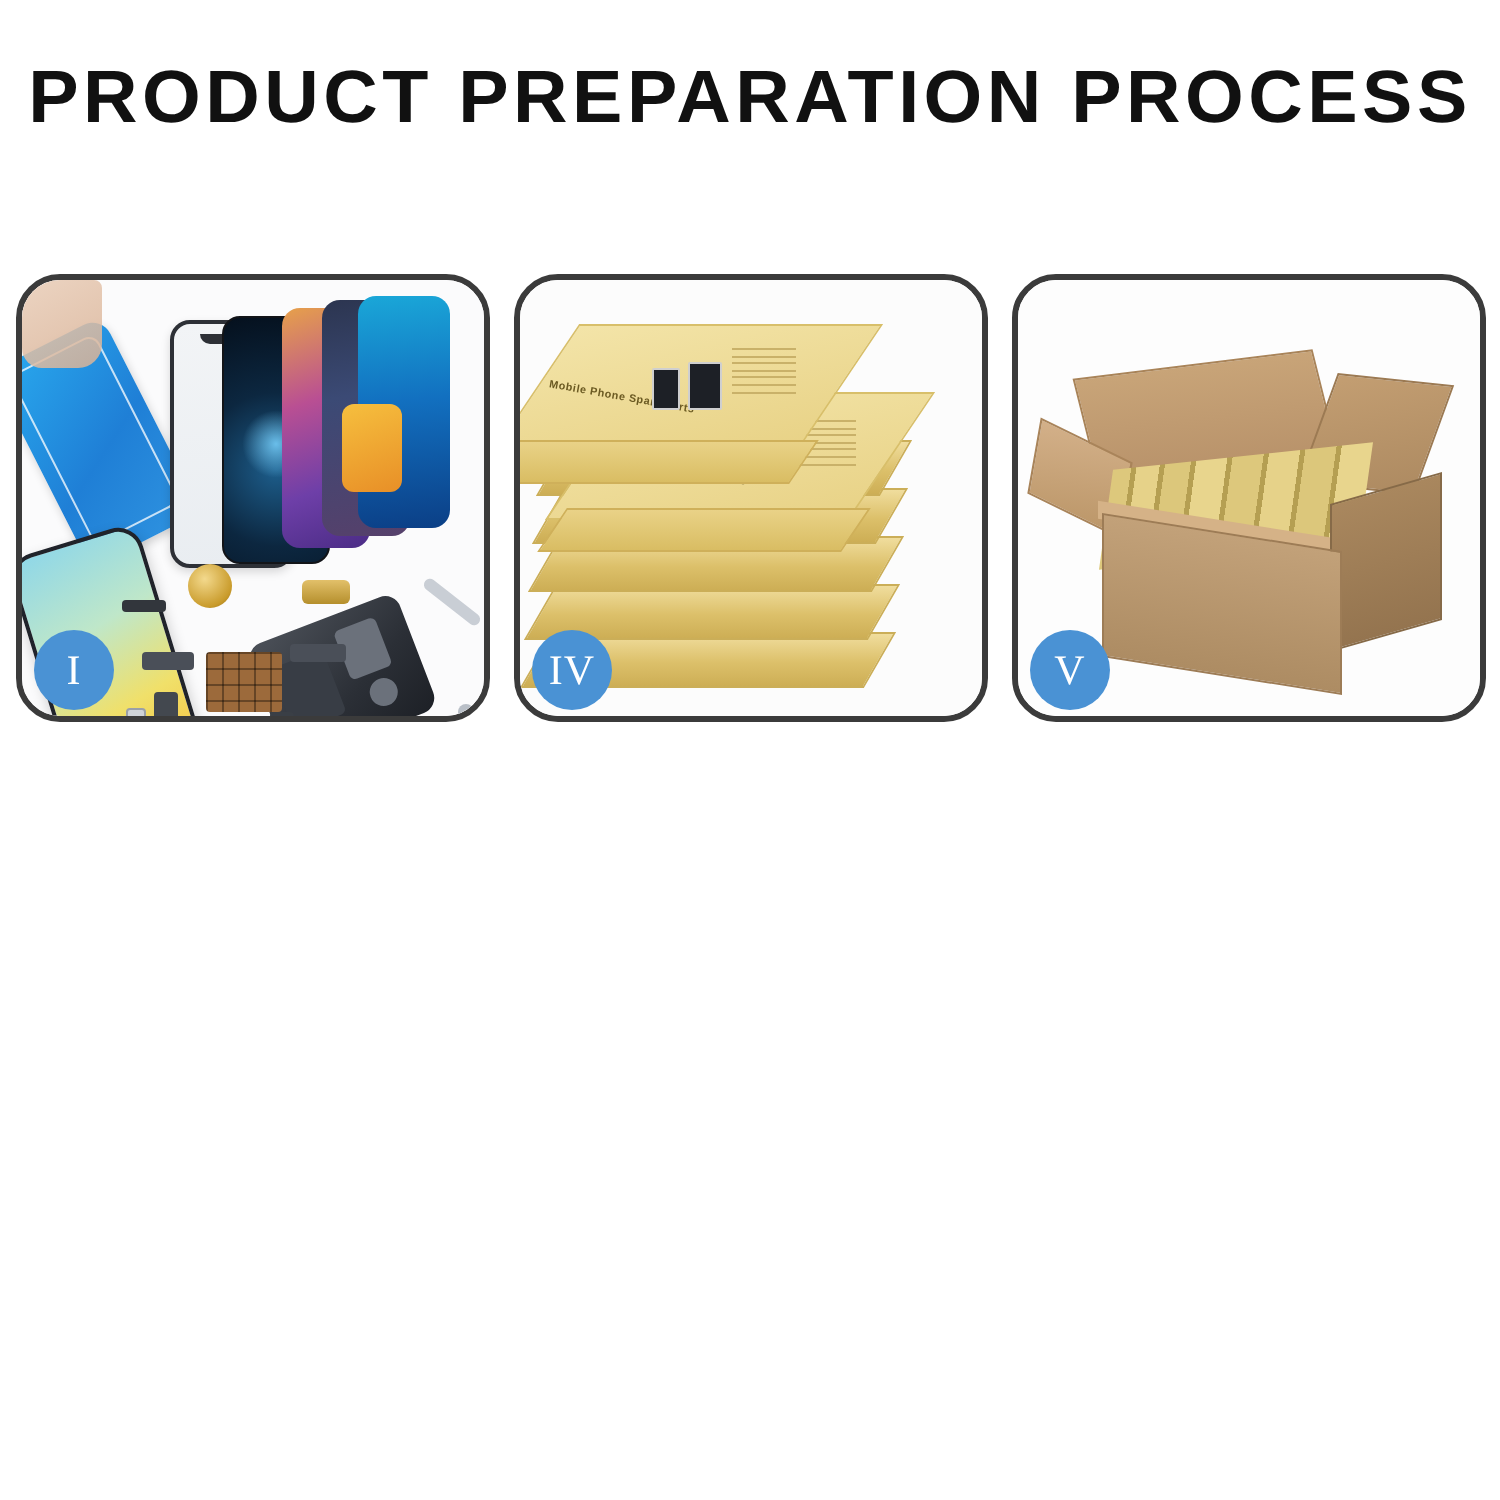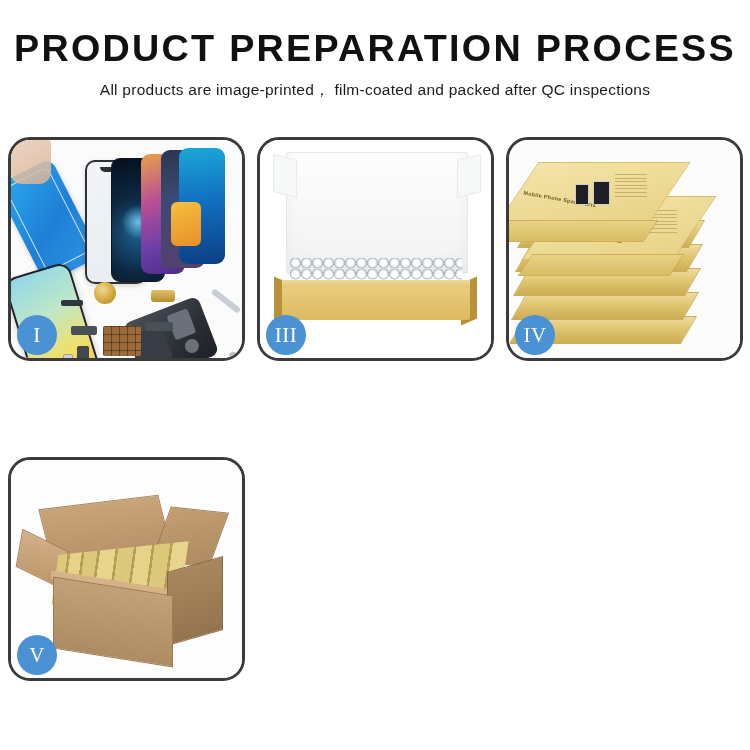--- a/index.html
+++ b/index.html
@@ -341,21 +341,20 @@
     background:rgba(140,114,80,.5);
   }
 </style>
 </head>
 <body>
 
 <div class="page">
 
   <div class="header">
     <div class="title">PRODUCT PREPARATION PROCESS</div>
-    <div class="subtitle">All products are image-printed， film-coated and packed after QC inspections</div>
   </div>
 
   <div class="grid">
 
     <div class="panel">
       <div class="stage p1">
         <div class="ph ph-film"></div>
         <div class="ph ph-glass"></div>
         <div class="ph ph-dark"></div>
         <div class="ph ph-purple"></div>
@@ -380,31 +379,20 @@
         <div class="chip c-sm5"></div>
         <div class="chip c-tool"></div>
         <div class="chip c-scr1"></div>
 
         <div class="c-hand"></div>
       </div>
       <div class="badge">I</div>
     </div>
 
 
-    <div class="panel">
-      <div class="stage p3">
-        <div class="b3-lid"></div>
-        <div class="b3-inner"></div>
-        <div class="b3-left"></div>
-        <div class="b3-right"></div>
-        <div class="b3-rim"></div>
-        <div class="b3-front"></div>
-      </div>
-      <div class="badge">III</div>
-    </div>
 
     <div class="panel">
       <div class="stage p4">
         <div class="slab" style="left:8px;top:176px;"></div>
         <div class="slab" style="left:10px;top:152px;"></div>
         <div class="slab" style="left:12px;top:128px;"></div>
         <div class="slab" style="left:14px;top:104px;"></div>
         <div class="slab" style="left:16px;top:80px;"></div>
 
         <div class="bx b4-2">

